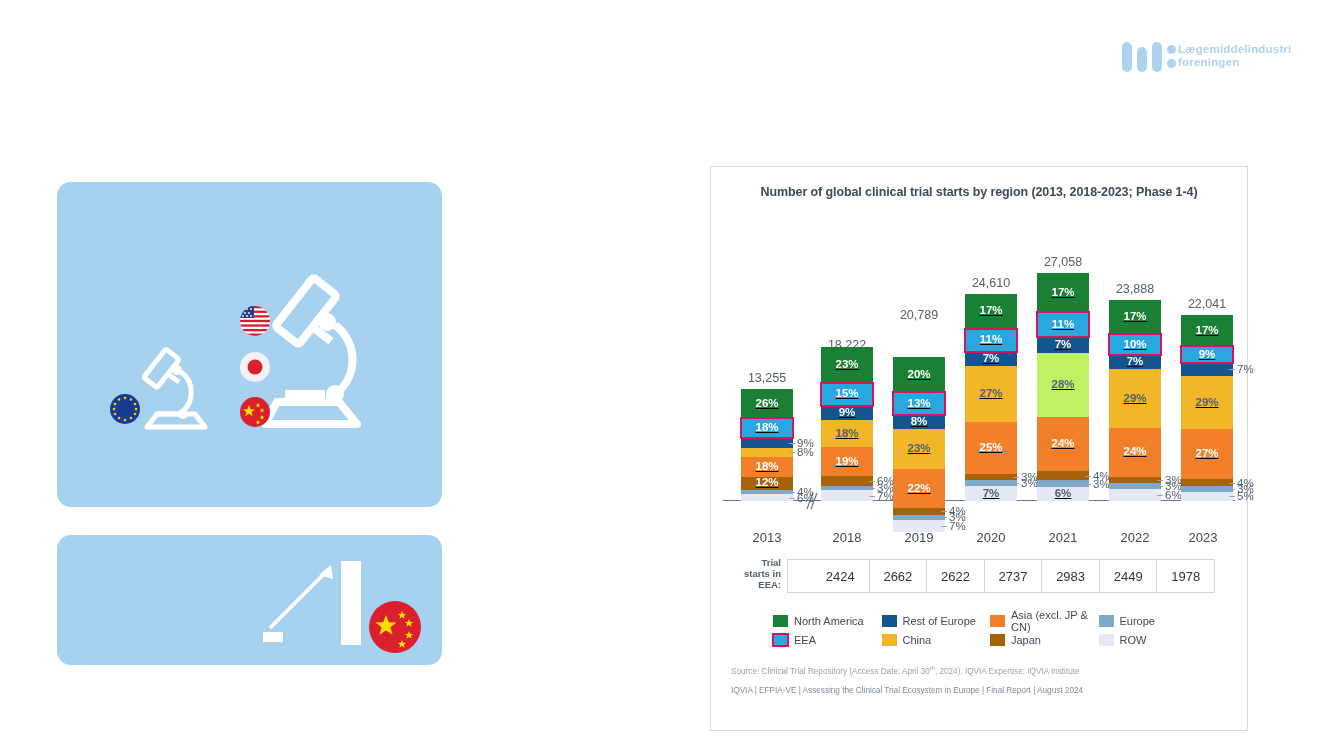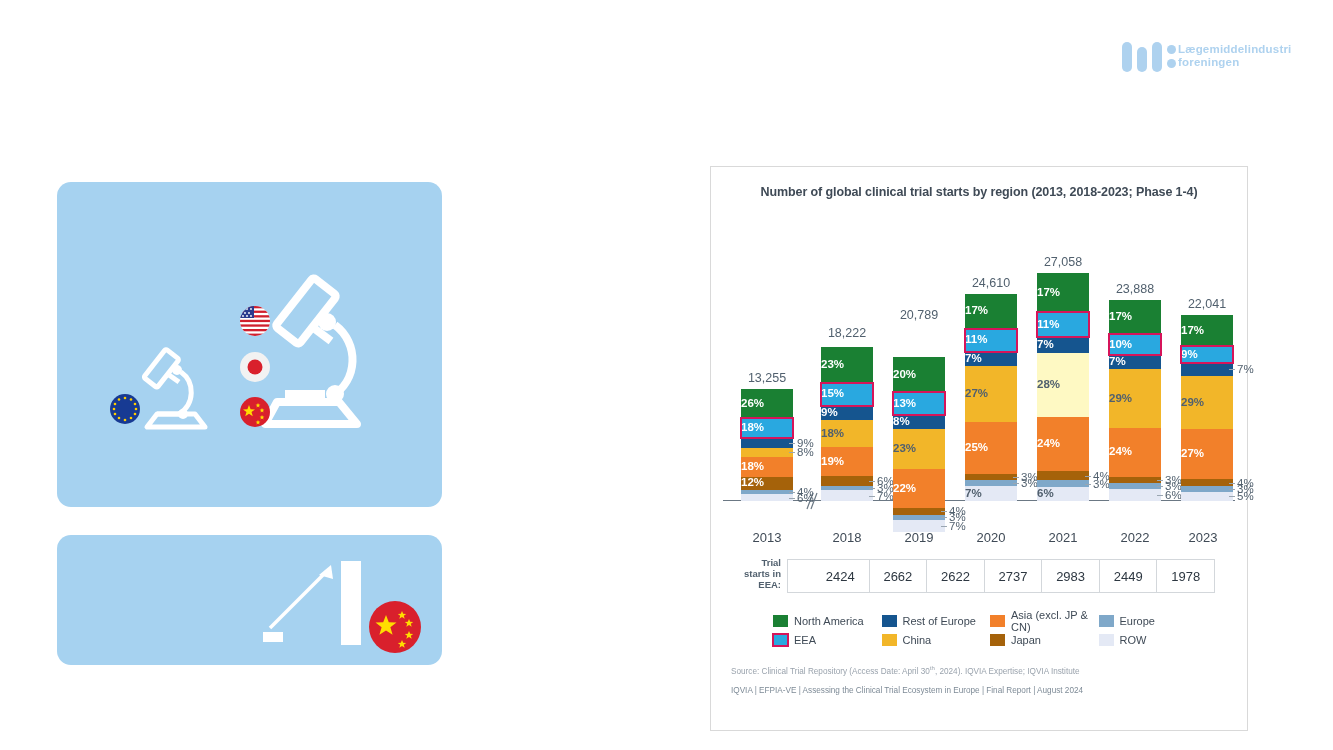--- a/index.html
+++ b/index.html
@@ -34,21 +34,21 @@
   }
 
   #plot{position:relative;height:320px;margin:4px 18px 0 18px;}
 
   .bargroup{position:absolute;bottom:0;width:52px;}
   .total{
     position:absolute;left:50%;transform:translateX(-50%);
     font-size:12.5px;color:#51606e;white-space:nowrap;
   }
   .bar{position:absolute;bottom:0;left:0;width:100%;}
-  .seg{position:relative;width:100%;display:flex;align-items:center;justify-content:flex-start;}
+  .seg{position:relative;width:100%;display:flex;align-items:center;justify-content:center;text-decoration:underline;}
   .seg span{font-size:11.5px;font-weight:bold;line-height:1;}
   .seg.hi{outline:2.5px solid #d6145a;outline-offset:-1px;z-index:4;box-shadow:0 0 0 1px #fff inset;}
   .callout{
     position:absolute;font-size:11.5px;color:#51606e;white-space:nowrap;
     left:56px;
   }
   .callout:before{
     content:"";position:absolute;left:-8px;top:50%;width:6px;height:1px;background:#9aa6b1;
   }
   .xaxis{position:absolute;left:-6px;right:-6px;bottom:0;height:1px;background:#6b7884;}
@@ -239,21 +239,21 @@
           </div>
           <div class="seg" style="height: 4.43564px; background: rgb(127, 168, 201);">
             <div class="callout" style="top: 50%; transform: translateY(-50%);">4%</div>
           </div>
           <div class="seg" style="height: 6.65347px; background: rgb(228, 233, 245);">
             <div class="callout" style="top: 50%; transform: translateY(-50%);">6%</div>
           </div>
         </div>
       </div>
       <div class="bargroup" style="left: 92px; bottom: 22px;">
-        <div class="total" style="bottom: 161px;">18,222</div>
+        <div class="total" style="bottom: 149px;">18,222</div>
         <div class="bar" style="height: 153.743px;">
           <div class="seg" style="height: 35.3608px; background: rgb(26, 128, 51);">
             <span style="color: rgb(255, 255, 255);">23%</span>
           </div>
           <div class="seg hi" style="height: 23.0614px; background: rgb(41, 168, 224);">
             <span style="color: rgb(255, 255, 255);">15%</span>
           </div>
           <div class="seg" style="height: 13.8368px; background: rgb(21, 85, 143);">
             <span style="color: rgb(255, 255, 255);">9%</span>
           </div>
@@ -337,21 +337,21 @@
         <div class="bar" style="height: 228px;">
           <div class="seg" style="height: 38.76px; background: rgb(26, 128, 51);">
             <span style="color: rgb(255, 255, 255);">17%</span>
           </div>
           <div class="seg hi" style="height: 25.08px; background: rgb(41, 168, 224);">
             <span style="color: rgb(255, 255, 255);">11%</span>
           </div>
           <div class="seg" style="height: 15.96px; background: rgb(21, 85, 143);">
             <span style="color: rgb(255, 255, 255);">7%</span>
           </div>
-          <div class="seg" style="height: 63.84px; background: #fef9c3;">
+          <div class="seg" style="height: 63.84px; background: #bef264;">
             <span style="color: rgb(81, 96, 110);">28%</span>
           </div>
           <div class="seg" style="height: 54.72px; background: rgb(242, 128, 42);">
             <span style="color: rgb(255, 255, 255);">24%</span>
           </div>
           <div class="seg" style="height: 9.12px; background: rgb(165, 98, 10);">
             <div class="callout" style="top: 50%; transform: translateY(-50%);">4%</div>
           </div>
           <div class="seg" style="height: 6.84px; background: rgb(127, 168, 201);">
             <div class="callout" style="top: 50%; transform: translateY(-50%);">3%</div>

